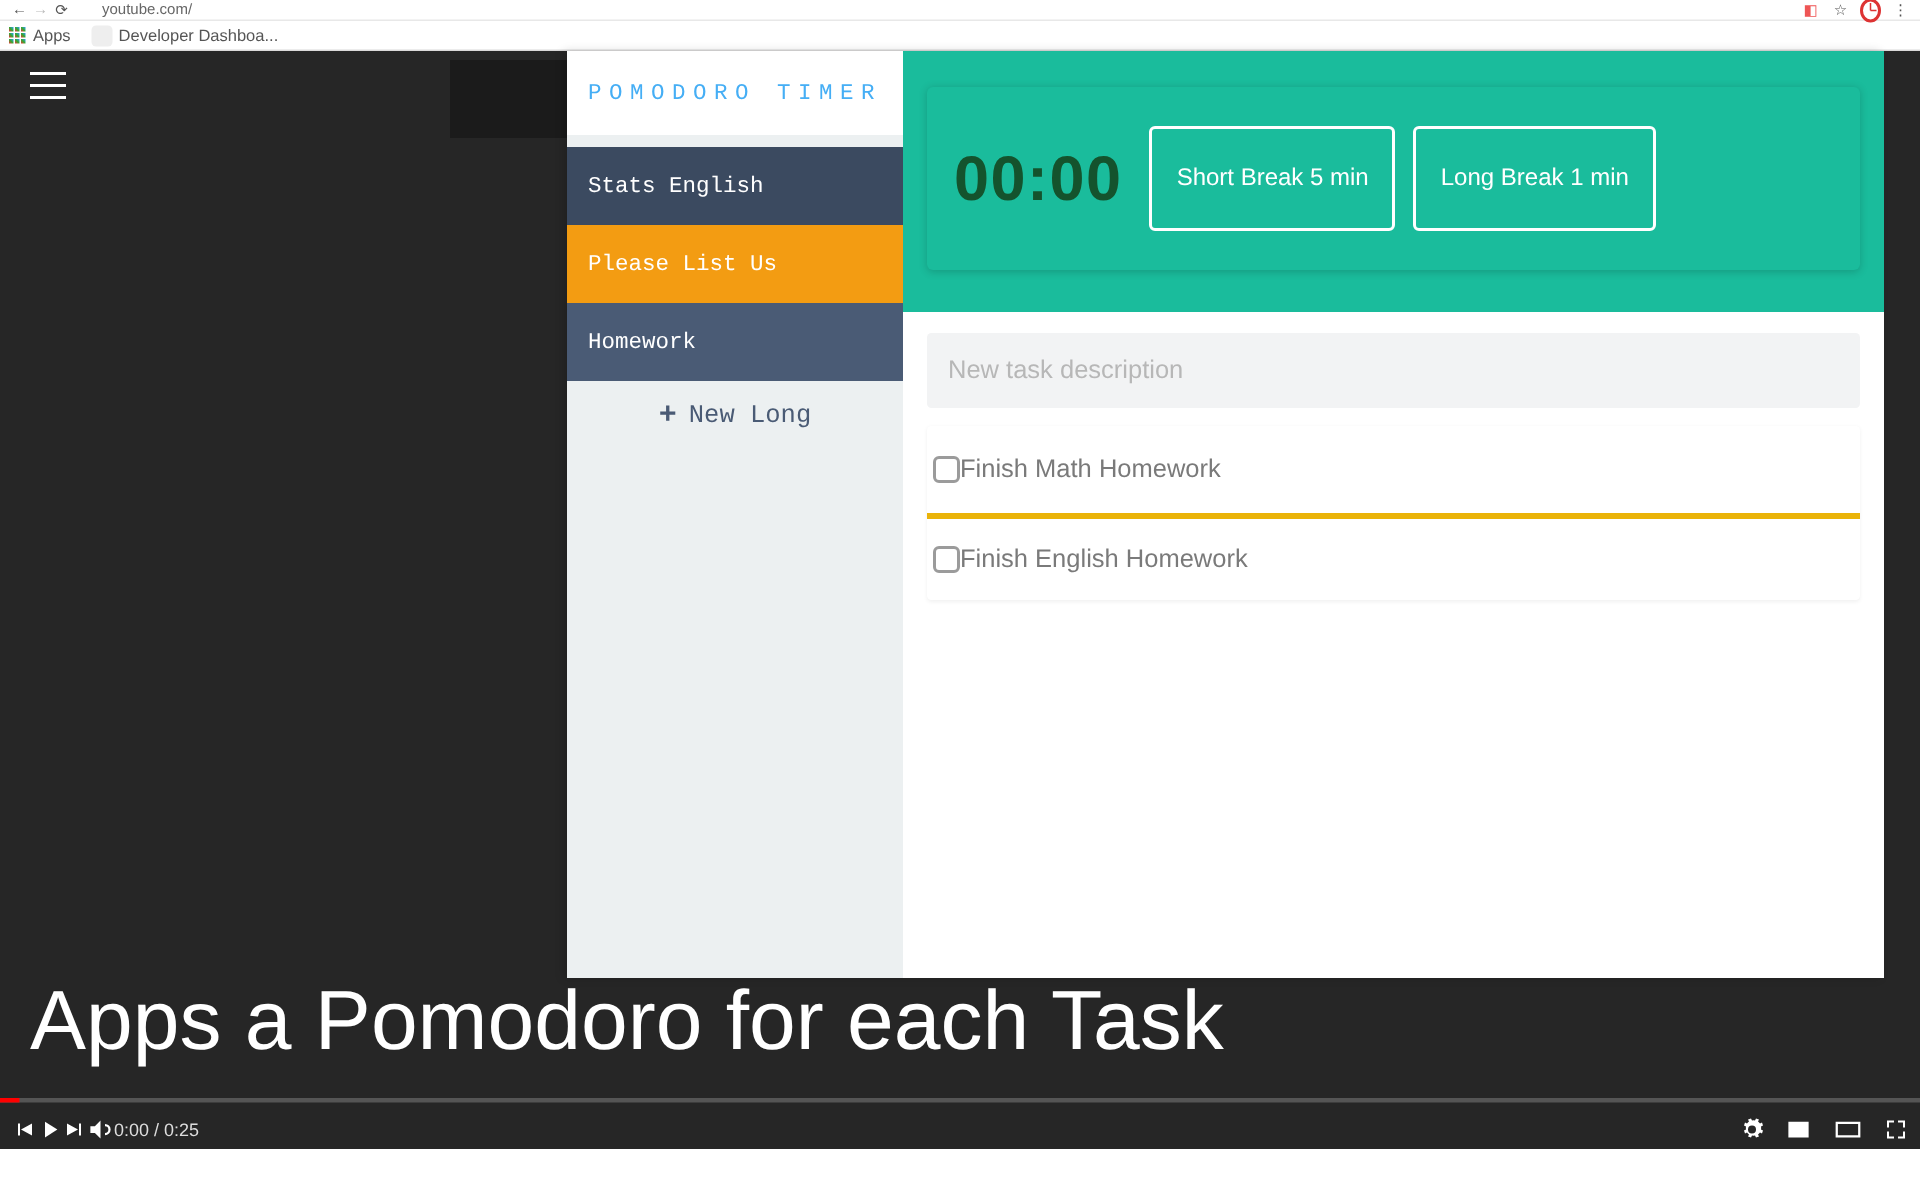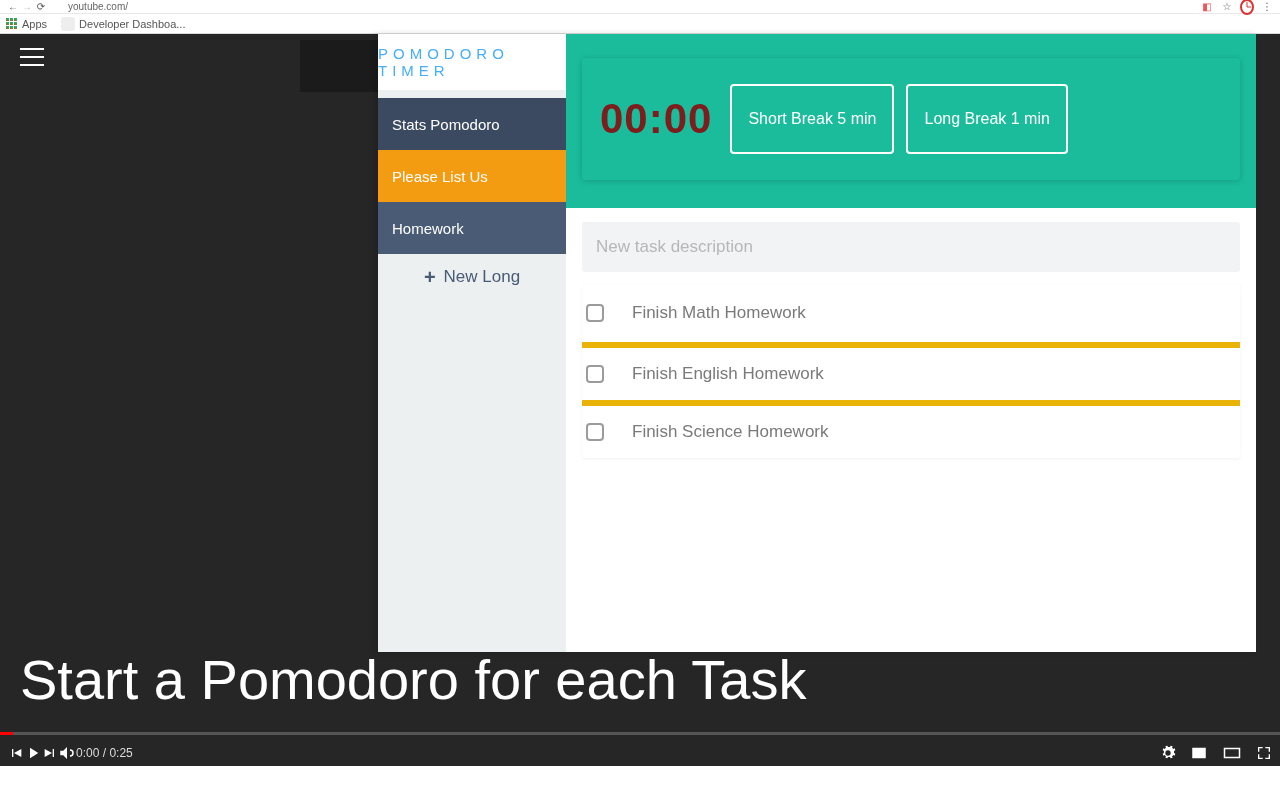--- a/index.html
+++ b/index.html
@@ -37,48 +37,48 @@
   .progress .played{height:3px;width:1%;background:#f00;}
   .controls{position:absolute;left:8px;bottom:4px; display:flex; align-items:center; gap:0; color:#fff; font-size:12px;}
   .controls .btn{cursor:pointer;}
   .controls svg{fill:#fff;display:block;}
   .controls .time{color:#ddd;}
   .controls-right{position:absolute;right:8px;bottom:4px;display:flex;align-items:center;gap:14px;}
   .controls-right svg{fill:#fff;display:block;}
 
   
   .ext { position:absolute; top:0; left:378px; width:878px; height:618px; background:#fff; box-shadow:-3px 0 6px rgba(0,0,0,.15); display:flex;}
-  .ext-side{ width:188px; background:#ecf0f1; display:flex; flex-direction:column;}
+  .ext-side{ width:224px; background:#ecf0f1; display:flex; flex-direction:column;font-family:Liberation Mono, monospace;}
   .ext-title{ height:56px; display:flex; align-items:center; justify-content:center; color:#45aef5; font-size:15px; letter-spacing:5px; font-weight:500; background:#fff;}
   .ext-title-pad{height:8px;background:#ecf0f1;}
   .nav-item{ height:52px; display:flex; align-items:center; padding:0 14px; font-size:15px; cursor:pointer;}
   .nav-dark{ background:#3b4a60; color:#fff;}
   .nav-orange{ background:#f39c12; color:#fff;}
   .nav-darkblue{ background:#4a5b75; color:#fff;}
   .new-list{ height:46px; display:flex; align-items:center; justify-content:center; gap:8px; color:#4a5b75; font-size:17px; cursor:pointer;}
   .new-list .plus{color:#4a5b75; font-size:20px; font-weight:bold;}
 
   .ext-main{ flex:1; background:#fff; display:flex; flex-direction:column;}
   .timer-row{ display:flex; align-items:center; gap:12px; }
-  .timer-val{ color:#7f1d1d; font-size:42px; font-weight:800; letter-spacing:1px; padding:0 6px 0 0;}
+  .timer-val{ color:#14532d; font-size:42px; font-weight:800; letter-spacing:1px; padding:0 6px 0 0;}
   .break-btn{ border:2px solid #fff; color:#fff; background:transparent; border-radius:4px; padding:24px 16px; font-size:16px; cursor:pointer;}
 
   
   .green-card{ background:#1abc9c; border-radius:4px; padding:26px 18px; box-shadow:0 1px 6px rgba(0,0,0,.18); margin:0; }
   .green-outer{ background:#1abc9c; padding:24px 16px 28px 16px; }
   .green-outer .green-card{ background:#1abc9c; }
 
   .tasks-area{ padding:14px 16px 0 16px; background:#fff; flex:1;}
   .newtask{ width:100%; height:50px; border:none; background:#f2f3f4; border-radius:3px; padding:0 14px; font-size:17px; color:#8b5cf6;}
   .newtask::placeholder{color:#b7b7b7;}
-  .task-row{ display:flex; align-items:center; height:58px; border-top:1px solid #eceeef; padding:0 4px; gap:28px; color:#7a7a7a; font-size:17px;}
+  .task-row{ display:flex; align-items:center; height:58px; border-top:1px solid #eceeef; padding:0 4px; gap:0; color:#7a7a7a; font-size:17px;}
   .task-row:first-of-type{border-top:none; margin-top:10px;}
   .chk{ width:18px; height:18px; border:2px solid #9b9b9b; border-radius:4px; cursor:pointer; flex-shrink:0;}
   .task-list{ background:#fff; border-radius:3px; margin-top:12px; box-shadow:0 1px 3px rgba(0,0,0,.06);}
-  .task-row + .task-row{border-top:6px solid #eab308;}
+  .task-row + .task-row{border-top:4px solid #eab308;}
 
   
   .clock-ico{width:16px;height:16px;border-radius:50%;border:2px solid #d33; position:relative;}
   .clock-ico:after{content:'';position:absolute;left:50%;top:50%;width:1px;height:5px;background:#d33;transform-origin:bottom;transform:translate(-50%,-100%);}
   .clock-ico:before{content:'';position:absolute;left:50%;top:50%;width:4px;height:1px;background:#d33;transform:translate(0,-50%);}
 </style>
 </head>
 <body>
 
 <div class="chrome-top">
@@ -124,21 +124,21 @@
       <span></span>
       <span></span>
     </div>
   <div class="yt-bar-right"></div>
 
   <div class="ext">
     <div class="ext-side">
       <div class="ext-title">POMODORO TIMER</div>
       <div class="ext-title-pad"></div>
       <div class="nav-item nav-dark">
-        <span>Stats Pomodoro</span>
+        <span>Stats English</span>
       </div>
       <div class="nav-item nav-orange">
         <span>Please List Us</span>
       </div>
       <div class="nav-item nav-darkblue">
         <span>Homework</span>
       </div>
       <div class="new-list">
         <span class="plus">+</span>
         <span>New Long</span>
@@ -160,30 +160,26 @@
         <input class="newtask" placeholder="New task description" style="">
         <div class="task-list">
           <div class="task-row">
             <span class="chk"></span>
             <span>Finish Math Homework</span>
           </div>
           <div class="task-row">
             <span class="chk"></span>
             <span>Finish English Homework</span>
           </div>
-          <div class="task-row">
-            <span class="chk"></span>
-            <span>Finish Science Homework</span>
-          </div>
         </div>
       </div>
     </div>
   </div>
 
-  <div class="caption">Start a Pomodoro for each Task</div>
+  <div class="caption">Apps a Pomodoro for each Task</div>
 
   <div class="player">
     <div class="progress">
         <div class="played"></div>
       </div>
     <div class="controls">
       <span class="btn">
           <svg width="16" height="16" viewBox="0 0 24 24">
             <path d="M6 6h2v12H6zM20 6v12L9 12z"></path>
           </svg>

